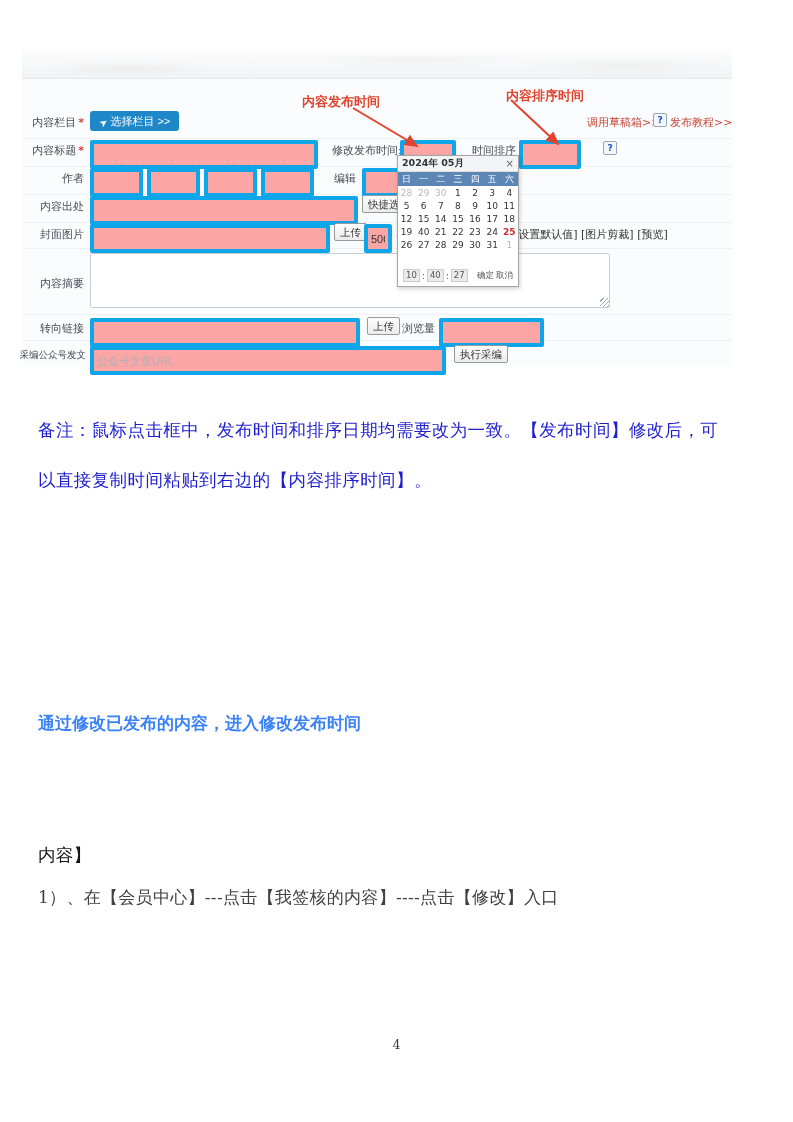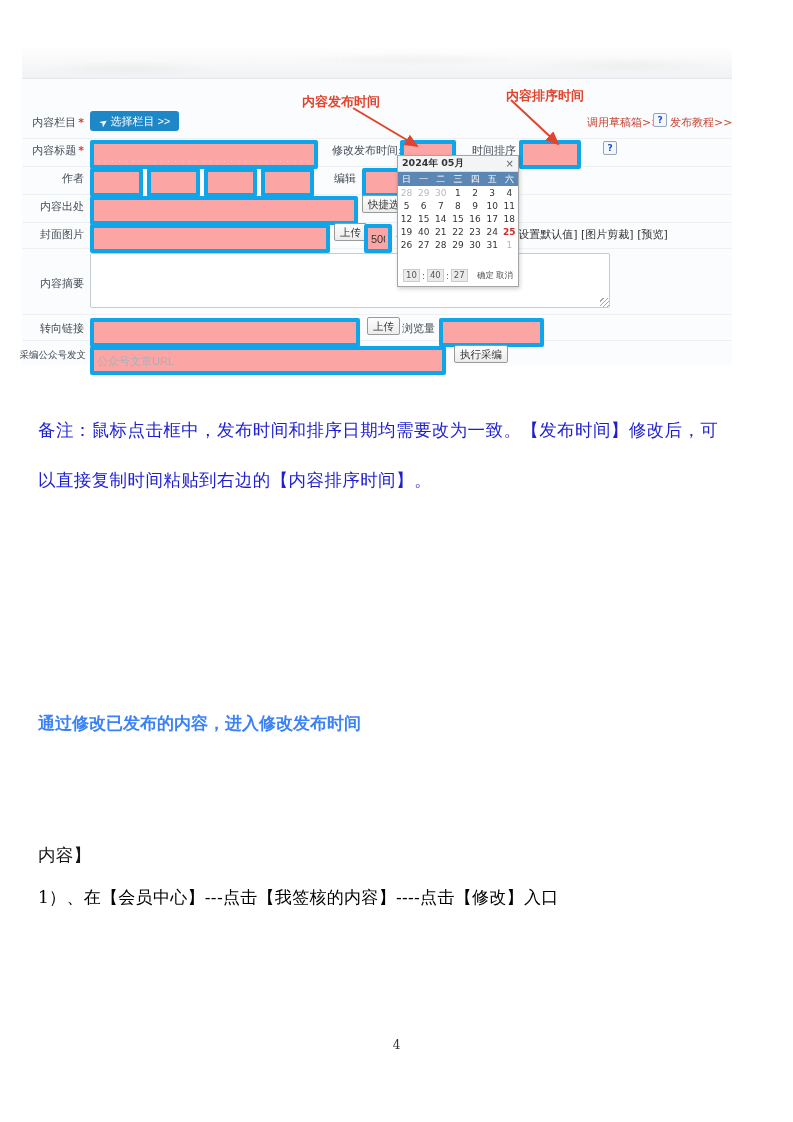--- a/index.html
+++ b/index.html
@@ -58,21 +58,21 @@
        background:#ebebeb;border:1px solid #ccc;cursor:pointer;}
   #cal .cbtn{cursor:pointer;color:#555;}
   #cal .cbtn.ok{margin-left:auto;}
   
   .doc-serif{font-family:"DejaVu Serif","Liberation Serif",serif;}
   .note-line{position:absolute;left:38px;width:724px;font-size:17.5px;color:#1f1fcf;letter-spacing:.4px;}
   #doc-heading{position:absolute;left:0;top:582px;width:100%;text-align:center;font-size:27px;
        font-weight:bold;color:#000;letter-spacing:1px;}
   #doc-subheading{position:absolute;left:38px;top:712px;font-size:17px;font-weight:bold;color:#3b82f6;}
   .body-line{position:absolute;left:38px;width:724px;font-size:17.5px;color:#141414;letter-spacing:.3px;}
-  #doc-step{position:absolute;left:38px;top:886px;font-size:17px;color:#000000;letter-spacing:.3px;}
+  #doc-step{position:absolute;left:38px;top:886px;font-size:17px;color:#404040;letter-spacing:.3px;}
   #page-number{position:absolute;left:0;top:1038px;width:100%;text-align:center;font-size:12px;color:#333;}
 </style>
 </head>
 <body>
 
 <div id="sheet">
 
   <div id="shot">
     <div class="banner"></div>
     <div class="formbg"></div>

